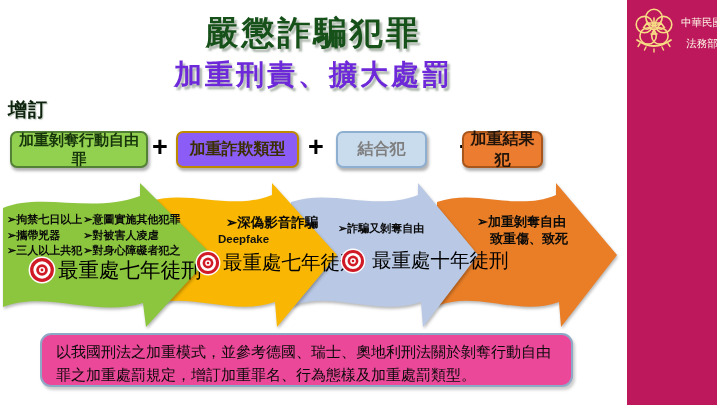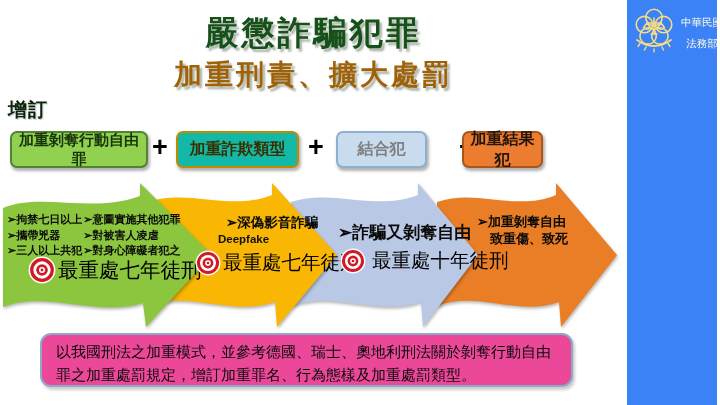--- a/index.html
+++ b/index.html
@@ -1,41 +1,41 @@
 <!DOCTYPE html>
 <html><head>
 <meta charset="utf-8">
 <style>
   html,body { margin:0; padding:0; background:#fff; }
   .slide {
     position:relative; width:720px; height:405px; background:#ffffff;
     overflow:hidden; font-family:"Liberation Sans", sans-serif;
   }
   
-  .sidebar { position:absolute; left:627px; top:0; width:90px; height:405px; background:#3b82f6; }
+  .sidebar { position:absolute; left:627px; top:0; width:90px; height:405px; background:#be185d; }
   .org { position:absolute; left:1px; top:6px; display:flex; align-items:center; gap:1px; }
   .org-text { color:#fdf9e6; font-family:"DejaVu Serif", serif; font-size:10.5px;
     line-height:2.0; text-align:center; white-space:nowrap; }
   
   .title, .subtitle {
     position:absolute; left:0; width:627px; text-align:center; font-weight:bold;
     font-family:"DejaVu Serif", serif; letter-spacing:3px;
     text-shadow:2.5px 2.5px 2px rgba(90,110,90,0.5);
   }
   .title   { top:11px; font-size:33px; color:#17511a; }
-  .subtitle{ top:56px; font-size:28px; color:#a16207; }
+  .subtitle{ top:56px; font-size:28px; color:#6d28d9; }
   .amend { position:absolute; left:8px; top:97px; font-size:19px; font-weight:bold;
     color:#0c220c; letter-spacing:1px; text-shadow:1px 1px 1px rgba(120,140,120,.5); }
   
   .cbox { position:absolute; top:131px; height:37px; border-radius:7px; border:2.5px solid;
     display:flex; align-items:center; justify-content:center; box-sizing:border-box;
     font-family:"DejaVu Serif", serif; font-weight:600; font-size:16px;
     box-shadow:1.5px 2.5px 3px rgba(0,0,0,.3);text-align:center; }
   .cbox1 { left:10px;  width:138px; background:#92d050; border-color:#538135; color:#17350b; font-size:15px; }
-  .cbox2 { left:176px; width:123px; background:#14b8a6; border-color:#bd8a00; color:#3a2f00; }
+  .cbox2 { left:176px; width:123px; background:#8b5cf6; border-color:#bd8a00; color:#3a2f00; }
   .cbox3 { left:336px; width:91px; background:#c9dcee; border-color:#8fafd1; color:#7f7f7f; }
   .cbox4 { left:462px; width:81px; background:#ec7c30; border-color:#a8561c; color:#23150a; }
   .plus { position:absolute; top:132px; width:30px; text-align:center;
     font-size:27px; font-weight:bold; color:#000; }
   .plus1 { left:145px; } .plus2 { left:301px; } .plus3 { left:452px; }
   
   .arrow { position:absolute; top:178px; height:152px; }
   .arrow path { filter:drop-shadow(1px 2px 1.5px rgba(0,0,0,.28)); }
   .arrow1 { left:2px;   width:214px; z-index:4; }
   .arrow2 { left:146px; width:194px; z-index:3; }
@@ -141,21 +141,21 @@
       <circle cx="12" cy="12" r="11.5" fill="#ffffff"></circle>
         <circle cx="12" cy="12" r="10.2" fill="#d01b27"></circle>
       <circle cx="12" cy="12" r="7.4" fill="#ffffff"></circle>
         <circle cx="12" cy="12" r="5" fill="#d01b27"></circle>
       <circle cx="12" cy="12" r="2.6" fill="#ffffff"></circle>
         <circle cx="12" cy="12" r="1.2" fill="#d01b27"></circle>
     </svg>
     <span>最重處七年徒刑</span>
   </div>
 
-  <div class="atext bline" style="left:338px; top:221px; font-size:17px;">
+  <div class="atext bline" style="left:338px; top:221px; font-size:11px;">
     <span>➢</span><span>詐騙又剝奪自由</span>
   </div>
   <div class="atext penalty" style="left:340px; top:247px; font-size:19.5px; gap:6px;">
     <svg width="26" height="26" viewBox="0 0 24 24">
       <circle cx="12" cy="12" r="11.5" fill="#ffffff"></circle>
         <circle cx="12" cy="12" r="10.2" fill="#d01b27"></circle>
       <circle cx="12" cy="12" r="7.4" fill="#ffffff"></circle>
         <circle cx="12" cy="12" r="5" fill="#d01b27"></circle>
       <circle cx="12" cy="12" r="2.6" fill="#ffffff"></circle>
         <circle cx="12" cy="12" r="1.2" fill="#d01b27"></circle>

